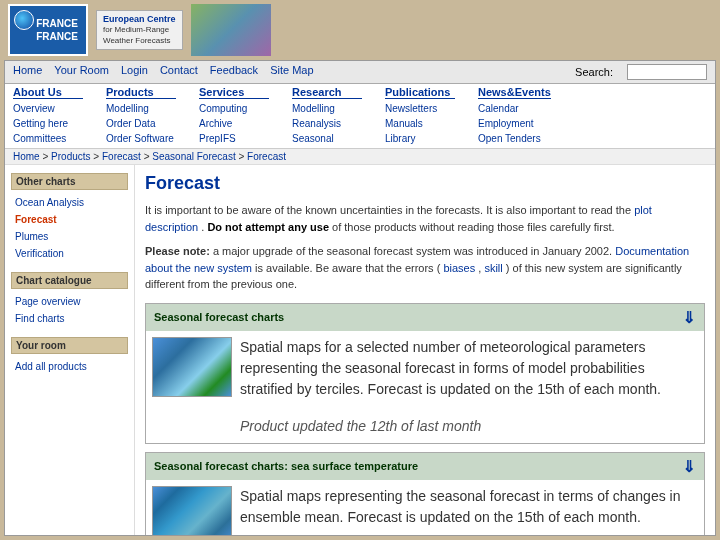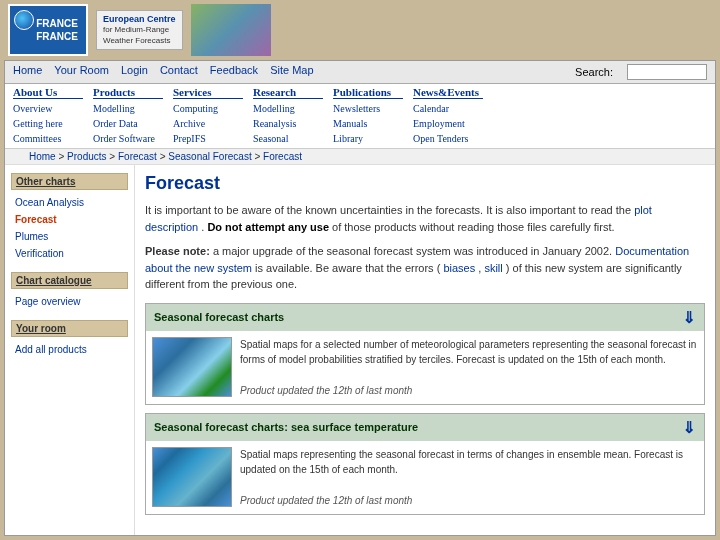--- a/index.html
+++ b/index.html
@@ -112,22 +112,21 @@
       height: 16px;
       font-size: 10px;
       border: 1px solid #999;
     }
     
     .second-nav {
       background: white;
       border-bottom: 1px solid #ccc;
       padding: 2px 8px;
       display: flex;
-      gap: 0;
-      font-family: Liberation Serif, serif;
+      gap: 13px;
     }
     .nav-col {
       display: flex;
       flex-direction: column;
       min-width: 80px;
       padding-right: 10px;
     }
     .nav-col .nav-header {
       font-weight: bold;
       font-size: 11px;
@@ -137,21 +136,21 @@
     }
     .nav-col a {
       color: #003399;
       text-decoration: none;
       font-size: 10px;
       line-height: 1.5;
     }
     
     .breadcrumb {
       background: #f0f0f0;
-      padding: 2px 24px;
+      padding: 2px 8px;
       font-size: 10px;
       color: #333;
       border-bottom: 1px solid #ddd;
     }
     .breadcrumb a {
       color: #003399;
       text-decoration: none;
     }
     
     .content-area {
@@ -168,21 +167,20 @@
       padding: 8px 6px;
     }
     .sidebar-section-title {
       background: #d4c5a0;
       font-weight: bold;
       font-size: 10px;
       color: #333;
       padding: 2px 4px;
       margin-bottom: 4px;
       border: 1px solid #b8a880;
-      text-decoration: underline;
     }
     .sidebar a {
       display: block;
       color: #003399;
       text-decoration: none;
       font-size: 10px;
       line-height: 1.7;
       padding-left: 4px;
     }
     .sidebar a.active {
@@ -256,21 +254,21 @@
       flex-shrink: 0;
       background: linear-gradient(135deg, #4a90d9 0%, #2c6e9e 30%, #87ceeb 60%, #228b22 80%, #4a90d9 100%);
       border: 1px solid #999;
       position: relative;
       overflow: hidden;
     }
     .chart-thumb-2 {
       background: linear-gradient(135deg, #4a90d9 0%, #1e6b9e 20%, #3399cc 40%, #66b3cc 60%, #2c7099 80%, #4a90d9 100%);
     }
     .chart-desc {
-      font-size: 10px;
+      font-size: 14px;
       color: #333;
       line-height: 1.5;
       flex: 1;
     }
     .chart-desc .updated {
       font-style: italic;
       margin-top: 16px;
       color: #555;
     }
     .download-icon {
@@ -367,20 +365,21 @@
       <div class="sidebar">
         <div class="sidebar-section-title">Other charts</div>
         <a>Ocean Analysis</a>
         <a class="active">Forecast</a>
         <a>Plumes</a>
         <a>Verification</a>
 
         <div class="sidebar-gap"></div>
         <div class="sidebar-section-title">Chart catalogue</div>
         <a>Page overview</a>
+        <a>Find charts</a>
 
         <div class="sidebar-gap"></div>
         <div class="sidebar-section-title">Your room</div>
         <a>Add all products</a>
       </div>
 
       <div class="main-content">
         <div class="page-title">Forecast</div>
 
         <div class="intro-text">

